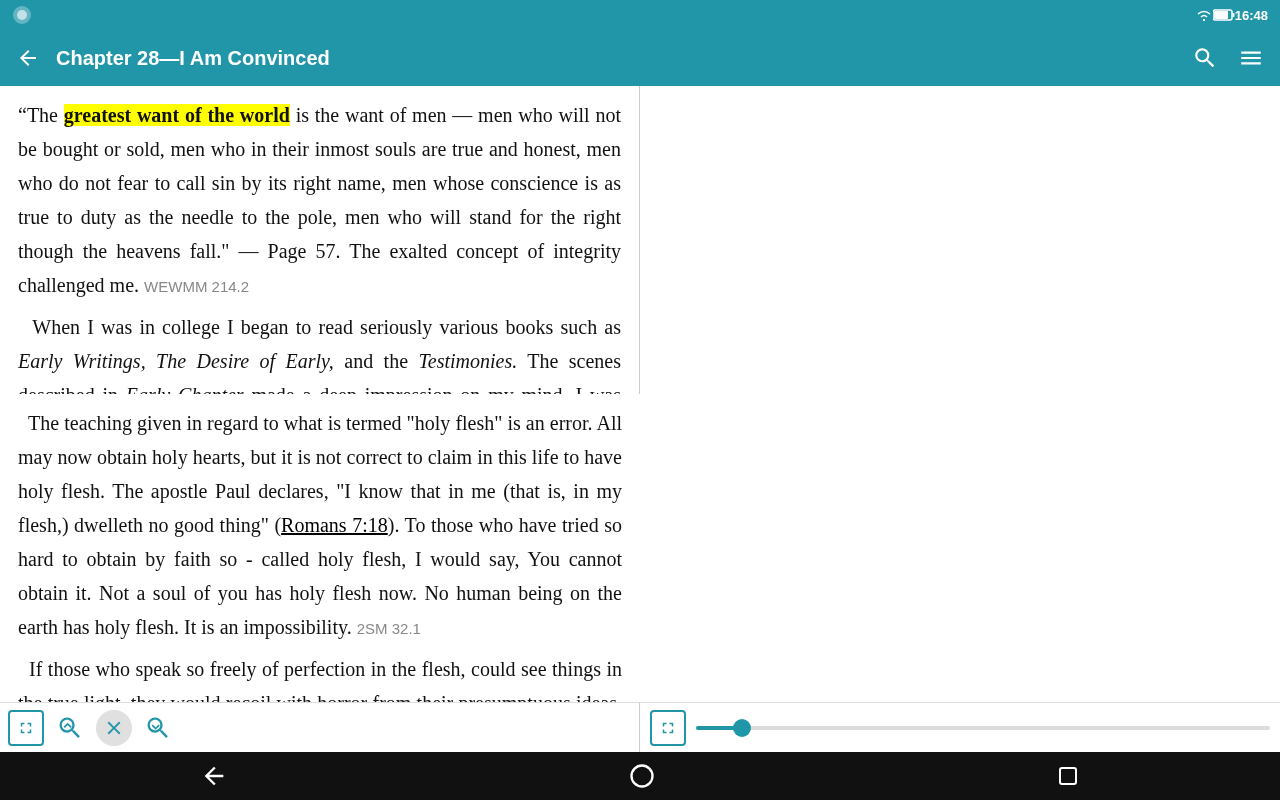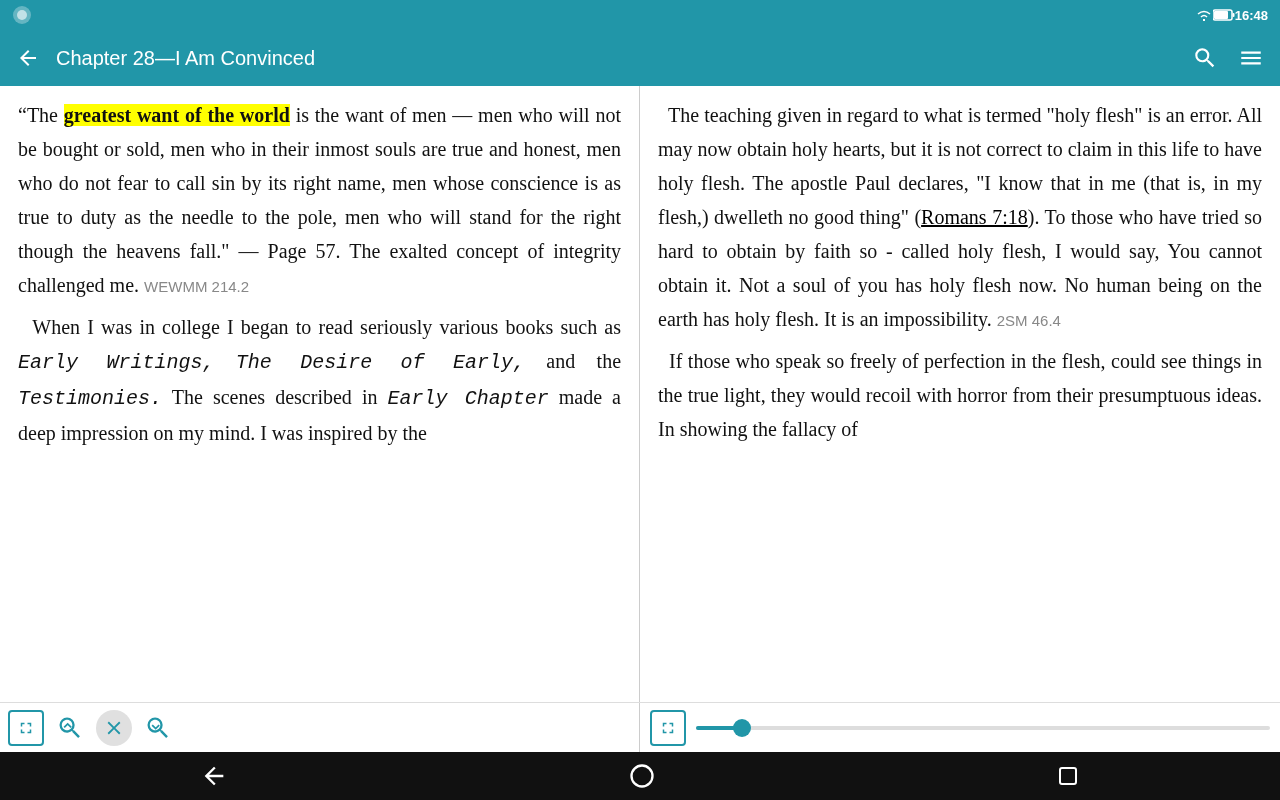--- a/index.html
+++ b/index.html
@@ -23,37 +23,38 @@
       background: #2196a8;
       display: flex;
       align-items: center;
       padding: 0 16px;
       gap: 16px;
     }
     .app-bar-title {
       color: white;
       font-size: 20px;
       font-family: sans-serif;
-      font-weight: 400;
+      font-weight: 700;
       flex: 1;
     }
     .app-bar-icons { display: flex; gap: 20px; align-items: center; }
     .icon-btn {
       color: white;
       cursor: pointer;
       display: flex;
       align-items: center;
       justify-content: center;
     }
 
     
     .content-area {
       display: flex;
       height: calc(800px - 30px - 56px - 50px - 48px);
       background: white;
+      flex-direction: column;
     }
 
     
     .panel-left {
       width: 640px;
       padding: 12px 18px;
       border-right: 1px solid #ccc;
       overflow: hidden;
       line-height: 1.7;
       font-size: 20px;
@@ -82,21 +83,21 @@
       font-size: 15px;
       font-style: normal;
       font-family: sans-serif;
     }
 
     .link-text {
       color: #000000;
       text-decoration: underline;
     }
 
-    .italic { font-style: italic; font-family: Liberation Mono, monospace; }
+    .italic { font-style: italic; }
 
     .tool-btn {
       width: 40px;
       height: 40px;
       display: flex;
       align-items: center;
       justify-content: center;
       cursor: pointer;
       border-radius: 20px;
     }
@@ -217,21 +218,21 @@
       <span class="reference">WEWMM 214.2</span>
     </p>
     <p style="margin-top:8px;">
       &nbsp;&nbsp;When I was in college I began to read seriously various books such as <span class="italic">Early Writings,</span> <span class="italic">The Desire of Early,</span> and the <span class="italic">Testimonies.</span> The scenes described in <span class="italic">Early Chapter</span> made a deep impression on my mind. I was inspired by the
     </p>
   </div>
 
   <div class="panel-right">
     <p>
       &nbsp;&nbsp;The teaching given in regard to what is termed "holy flesh" is an error. All may now obtain holy hearts, but it is not correct to claim in this life to have holy flesh. The apostle Paul declares, "I know that in me (that is, in my flesh,) dwelleth no good thing" (<span class="link-text">Romans 7:18</span>). To those who have tried so hard to obtain by faith so - called holy flesh, I would say, You cannot obtain it. Not a soul of you has holy flesh now. No human being on the earth has holy flesh. <span>It</span> is an impossibility.
-      <span class="reference"> 2SM 46.4</span>
+      <span class="reference"> 2SM 32.1</span>
     </p>
     <p style="margin-top:8px;">
       &nbsp;&nbsp;If those who speak so freely of perfection in the flesh, could see things in the true light, they would recoil with horror from their presumptuous ideas. In showing the fallacy of
     </p>
   </div>
 
 </div>
 
 <div style="display:flex; height:50px; background:white; border-top:1px solid #ddd;">
 

